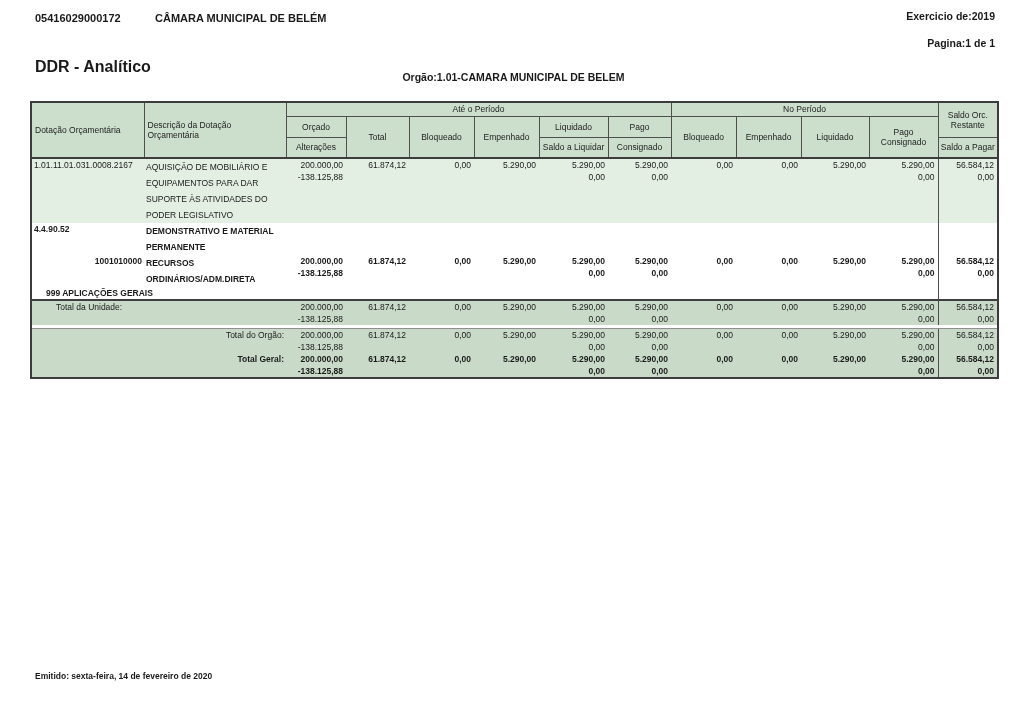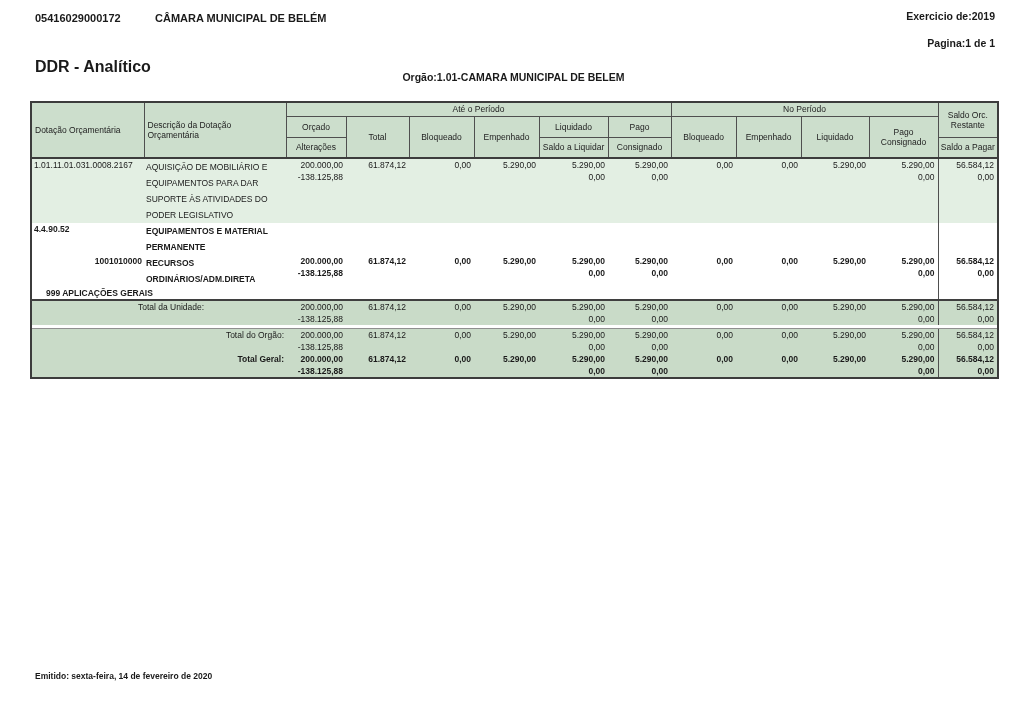--- a/index.html
+++ b/index.html
@@ -40,21 +40,21 @@
   .codecell.indent { padding-left:14px !important; }
   .desccell { white-space:pre-line; line-height:16px; padding-left:2px !important; }
   .vcell .l1, .vcell .l2 { line-height:12px; text-align:right; padding-right:3px; white-space:nowrap; }
   .lc { border-left:1px solid #4f4f4f !important; }
 
   #rpt tr.gap td { height:3px; background:#fff; }
   #rpt tr.band td { background:#c9dbc8; height:24px; }
   #rpt tr.band1 td { border-top:2px solid #3f3f3f; }
   #rpt tr.band2 td { border-top:1px solid #8f8f8f; }
   .labelcell { line-height:12px; padding-top:0 !important; }
-  .labelcell.al { text-align:center; padding-left:24px !important; }
+  .labelcell.al { text-align:left; padding-left:24px !important; }
   .labelcell.ar2 { text-align:right; padding-right:2px !important; }
 
   #footnote { left:35px; top:647px; font-size:7.6px; font-weight:bold; font-style:italic; white-space:nowrap; }
   #emitted  { left:35px; top:671px; font-size:8.5px; font-weight:bold; }
 </style>
 </head>
 <body>
 
 <div class="page">
 
@@ -152,21 +152,21 @@
             <div class="l1">5.290,00</div>
             <div class="l2">0,00</div>
           </td>
           <td class="vcell lc">
             <div class="l1">56.584,12</div>
             <div class="l2">0,00</div>
           </td>
         </tr>
         <tr class="b">
           <td class="codecell">4.4.90.52</td>
-          <td class="desccell">EQUIPAMENTOS E MATERIAL
+          <td class="desccell">DEMONSTRATIVO E MATERIAL
 PERMANENTE</td>
           <td class="vcell"></td>
           <td class="vcell"></td>
           <td class="vcell"></td>
           <td class="vcell"></td>
           <td class="vcell"></td>
           <td class="vcell"></td>
           <td class="vcell"></td>
           <td class="vcell"></td>
           <td class="vcell"></td>

